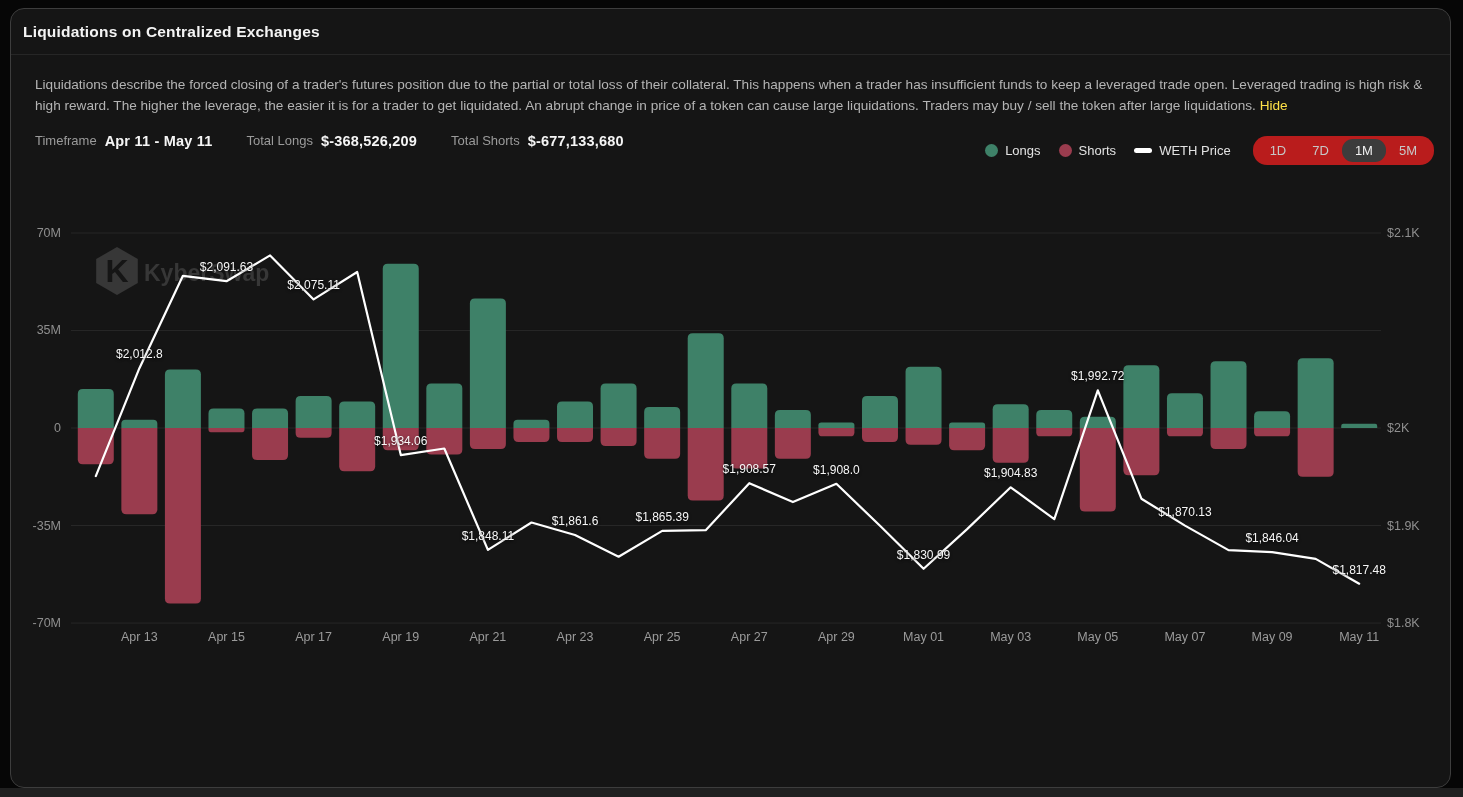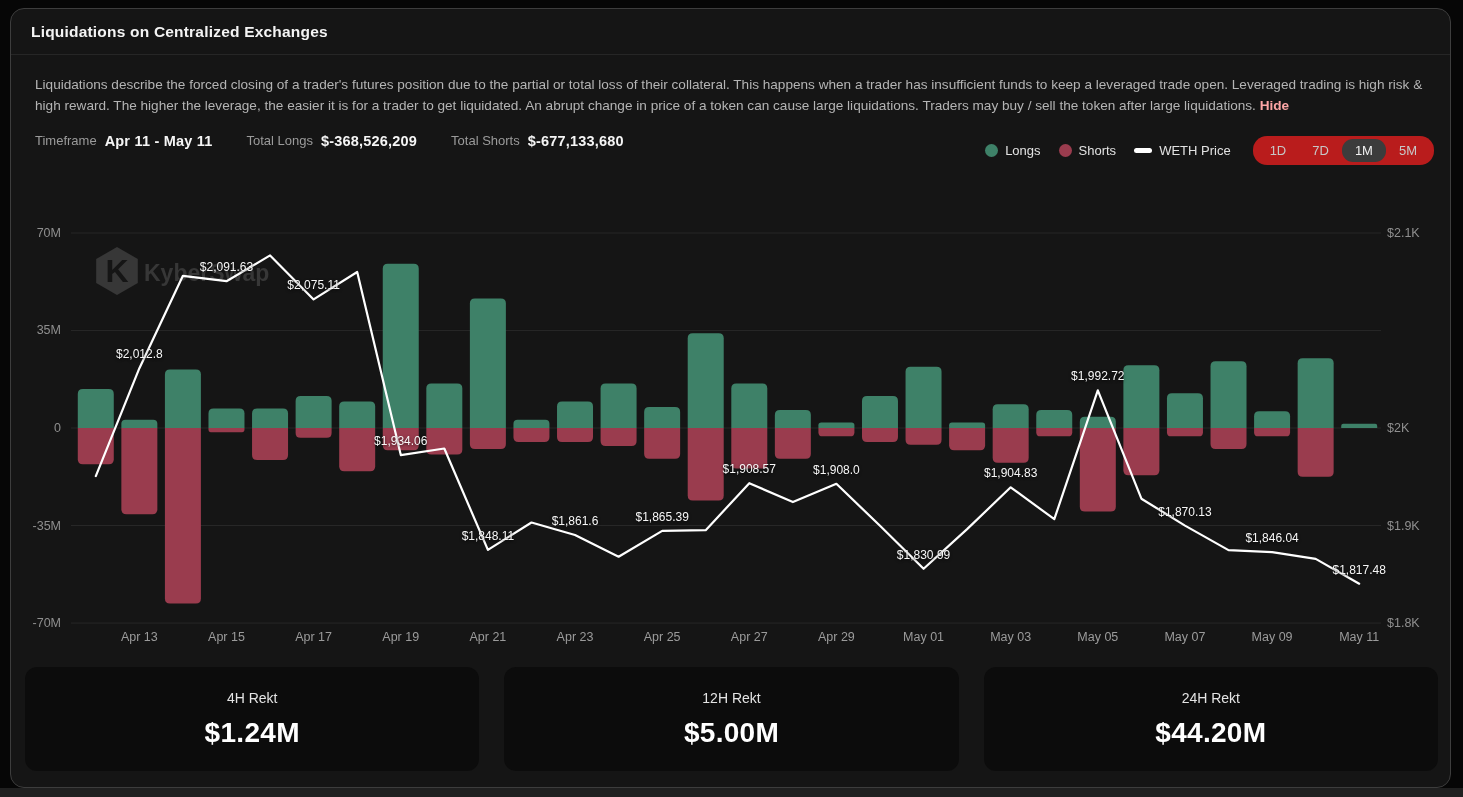--- a/index.html
+++ b/index.html
@@ -8,24 +8,24 @@
     background:#060606;
     font-family:"Liberation Sans",sans-serif;
     -webkit-font-smoothing:antialiased;
   }
   .bottom-strip{position:absolute;left:0;right:0;bottom:0;height:9px;background:#202020;}
   .panel{
     position:absolute;left:10px;top:8px;width:1441px;height:780px;
     background:#151515;border:1px solid #3d3d3d;border-radius:14px;overflow:hidden;
     box-sizing:border-box;
   }
-  .panel-header{height:45px;border-bottom:1px solid #262626;display:flex;align-items:center;padding:0 20px;}
+  .panel-header{height:45px;border-bottom:1px solid #262626;display:flex;align-items:center;padding:0 12px;}
   .panel-title{font-size:15.5px;font-weight:700;color:#f4f4f4;letter-spacing:.2px;}
   .desc{padding:20px 26px 0 24px;font-size:13.6px;line-height:20.5px;color:#b4b4b4;}
-  .hide-link{color:#fca5a5;cursor:pointer;font-weight:bold;}
+  .hide-link{color:#fde047;cursor:pointer;}
   .meta-row{display:flex;justify-content:space-between;align-items:flex-start;padding:17px 16px 0 24px;}
   .stats{display:flex;gap:34px;}
   .stat{display:flex;flex-direction:row;gap:8px;min-width:104px;}
   .stat-label{font-size:13px;color:#9b9b9b;}
   .stat-value{font-size:14.5px;font-weight:700;color:#f5f5f5;letter-spacing:.2px;}
   .controls{display:flex;align-items:center;gap:22px;margin-top:3px;}
   .legend{display:flex;gap:18px;}
   .legend-item{display:flex;align-items:center;gap:7px;font-size:13px;color:#e2e2e2;cursor:pointer;}
   .dot{width:13px;height:13px;border-radius:50%;background:#888;}
   .dash{width:18px;height:5px;border-radius:3px;background:#fff;}
@@ -206,29 +206,15 @@
         <text x="825.4166666666667" y="264.8421599999999" text-anchor="middle">$1,908.0</text>
         <text x="912.5500000000001" y="349.83039599999984" text-anchor="middle">$1,830.99</text>
         <text x="999.6833333333334" y="268.34057199999995" text-anchor="middle">$1,904.83</text>
         <text x="1086.8166666666666" y="171.3451679999999" text-anchor="middle">$1,992.72</text>
         <text x="1173.95" y="306.6354919999998" text-anchor="middle">$1,870.13</text>
         <text x="1261.0833333333335" y="333.2212159999999" text-anchor="middle">$1,846.04</text>
         <text x="1348.2166666666667" y="364.74003199999987" text-anchor="middle">$1,817.48</text>
       </g>
     </svg>
 
-  <div class="cards">
-    <div class="card">
-      <span class="card-title">4H Rekt</span>
-      <span class="card-value">$1.24M</span>
-    </div>
-    <div class="card">
-      <span class="card-title">12H Rekt</span>
-      <span class="card-value">$5.00M</span>
-    </div>
-    <div class="card">
-      <span class="card-title">24H Rekt</span>
-      <span class="card-value">$44.20M</span>
-    </div>
-  </div>
 
 </div>
 <div class="bottom-strip"></div>
 
 </body></html>

